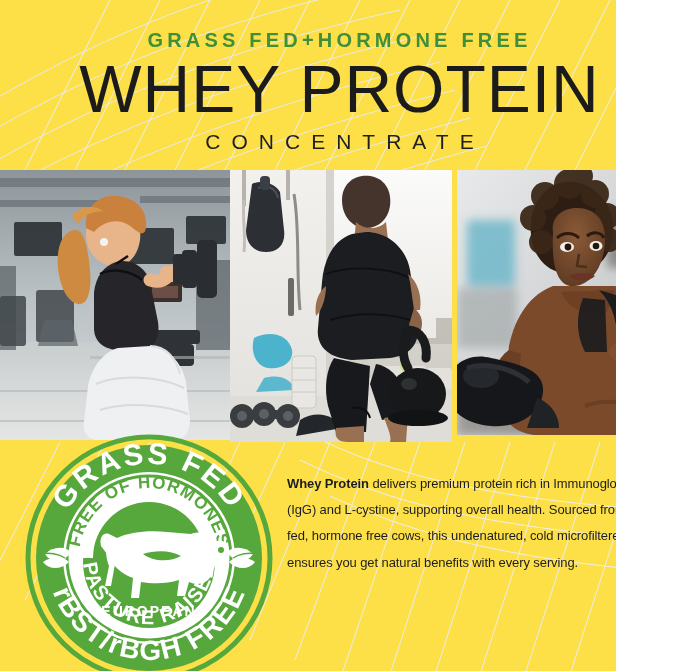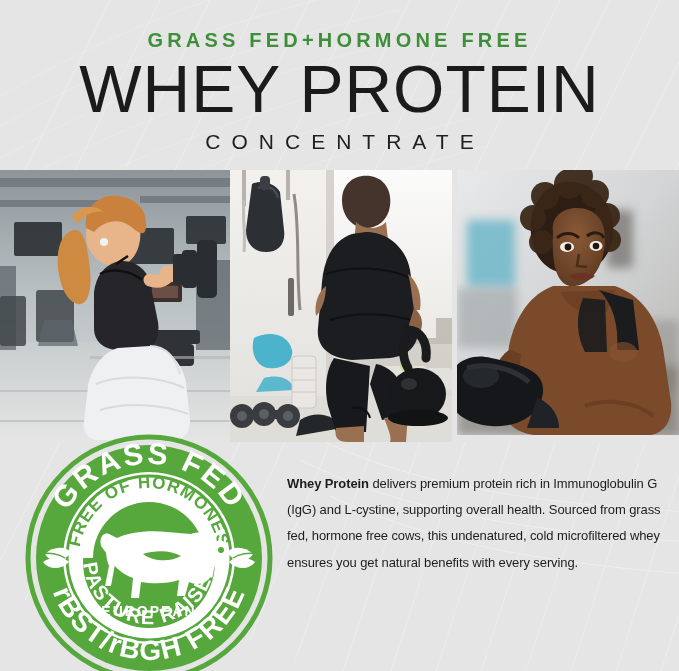--- a/index.html
+++ b/index.html
@@ -2,21 +2,21 @@
 <html><head>
 <meta charset="utf-8">
 <style>
   html,body{margin:0;padding:0;}
   body{
     width:679px;height:671px;overflow:hidden;
     background:#ffffff;
     font-family:"Liberation Sans", sans-serif;
     position:relative;
   }
-  #root{position:relative;width:679px;height:671px;overflow:hidden;background:#e5e5e5;}
+  #root{position:relative;width:616px;height:671px;overflow:hidden;background:#fde047;}
 
   
   .bg-texture{position:absolute;inset:0;z-index:0;pointer-events:none;}
 
   
   .header{position:absolute;left:0;top:0;width:679px;height:168px;z-index:3;}
   .tagline{
     position:absolute;left:0;top:29px;width:679px;text-align:center;
     color:#3f8f3a;font-weight:bold;font-size:20px;letter-spacing:4.2px;
     white-space:nowrap;

